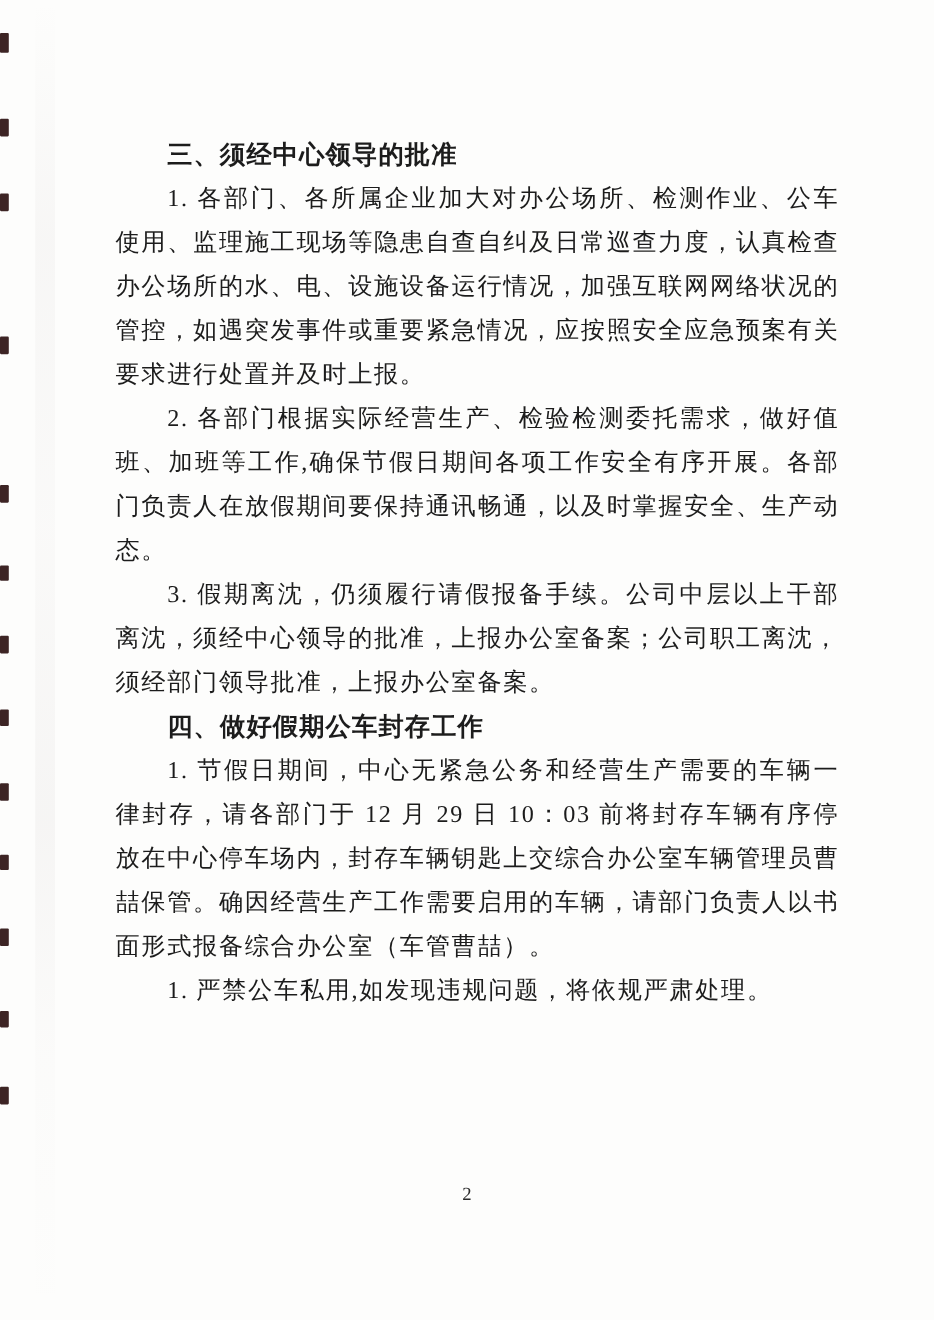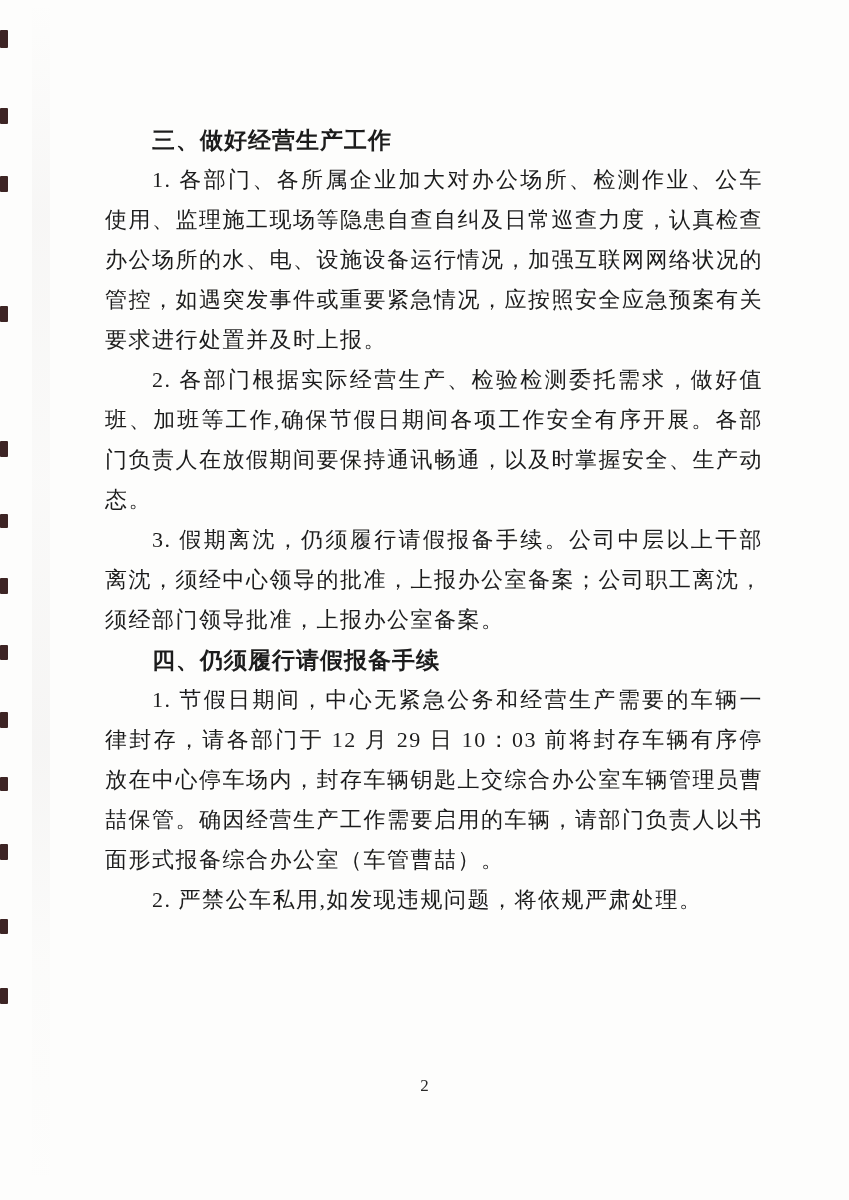--- a/index.html
+++ b/index.html
@@ -95,26 +95,26 @@
       <div class="edge-mark" style="top: 645px; height: 15px; background: rgb(61, 36, 36);"></div>
       <div class="edge-mark" style="top: 712px; height: 16px; background: rgb(61, 36, 36);"></div>
       <div class="edge-mark" style="top: 777px; height: 14px; background: rgb(61, 36, 36);"></div>
       <div class="edge-mark" style="top: 844px; height: 16px; background: rgb(61, 36, 36);"></div>
       <div class="edge-mark" style="top: 919px; height: 15px; background: rgb(61, 36, 36);"></div>
       <div class="edge-mark" style="top: 988px; height: 16px; background: rgb(61, 36, 36);"></div>
     </div>
 
   <main class="content">
     <div id="paragraphs">
-        <p class="para heading indent">三、做好经营生产工作</p>
+        <p class="para heading indent">三、须经中心领导的批准</p>
         <p class="para body indent">1. 各部门、各所属企业加大对办公场所、检测作业、公车使用、监理施工现场等隐患自查自纠及日常巡查力度，认真检查办公场所的水、电、设施设备运行情况，加强互联网网络状况的管控，如遇突发事件或重要紧急情况，应按照安全应急预案有关要求进行处置并及时上报。</p>
         <p class="para body indent">2. 各部门根据实际经营生产、检验检测委托需求，做好值班、加班等工作,确保节假日期间各项工作安全有序开展。各部门负责人在放假期间要保持通讯畅通，以及时掌握安全、生产动态。</p>
         <p class="para body indent">3. 假期离沈，仍须履行请假报备手续。公司中层以上干部离沈，须经中心领导的批准，上报办公室备案；公司职工离沈，须经部门领导批准，上报办公室备案。</p>
-        <p class="para heading indent">四、仍须履行请假报备手续</p>
+        <p class="para heading indent">四、做好假期公车封存工作</p>
         <p class="para body indent">1. 节假日期间，中心无紧急公务和经营生产需要的车辆一律封存，请各部门于 12 月 29 日 10：03 前将封存车辆有序停放在中心停车场内，封存车辆钥匙上交综合办公室车辆管理员曹喆保管。确因经营生产工作需要启用的车辆，请部门负责人以书面形式报备综合办公室（车管曹喆）。</p>
-        <p class="para body indent">2. 严禁公车私用,如发现违规问题，将依规严肃处理。</p>
+        <p class="para body indent">1. 严禁公车私用,如发现违规问题，将依规严肃处理。</p>
       </div>
   </main>
 
   <div class="page-footer">
     <span>2</span>
   </div>
 </div>
 
 </body></html>

